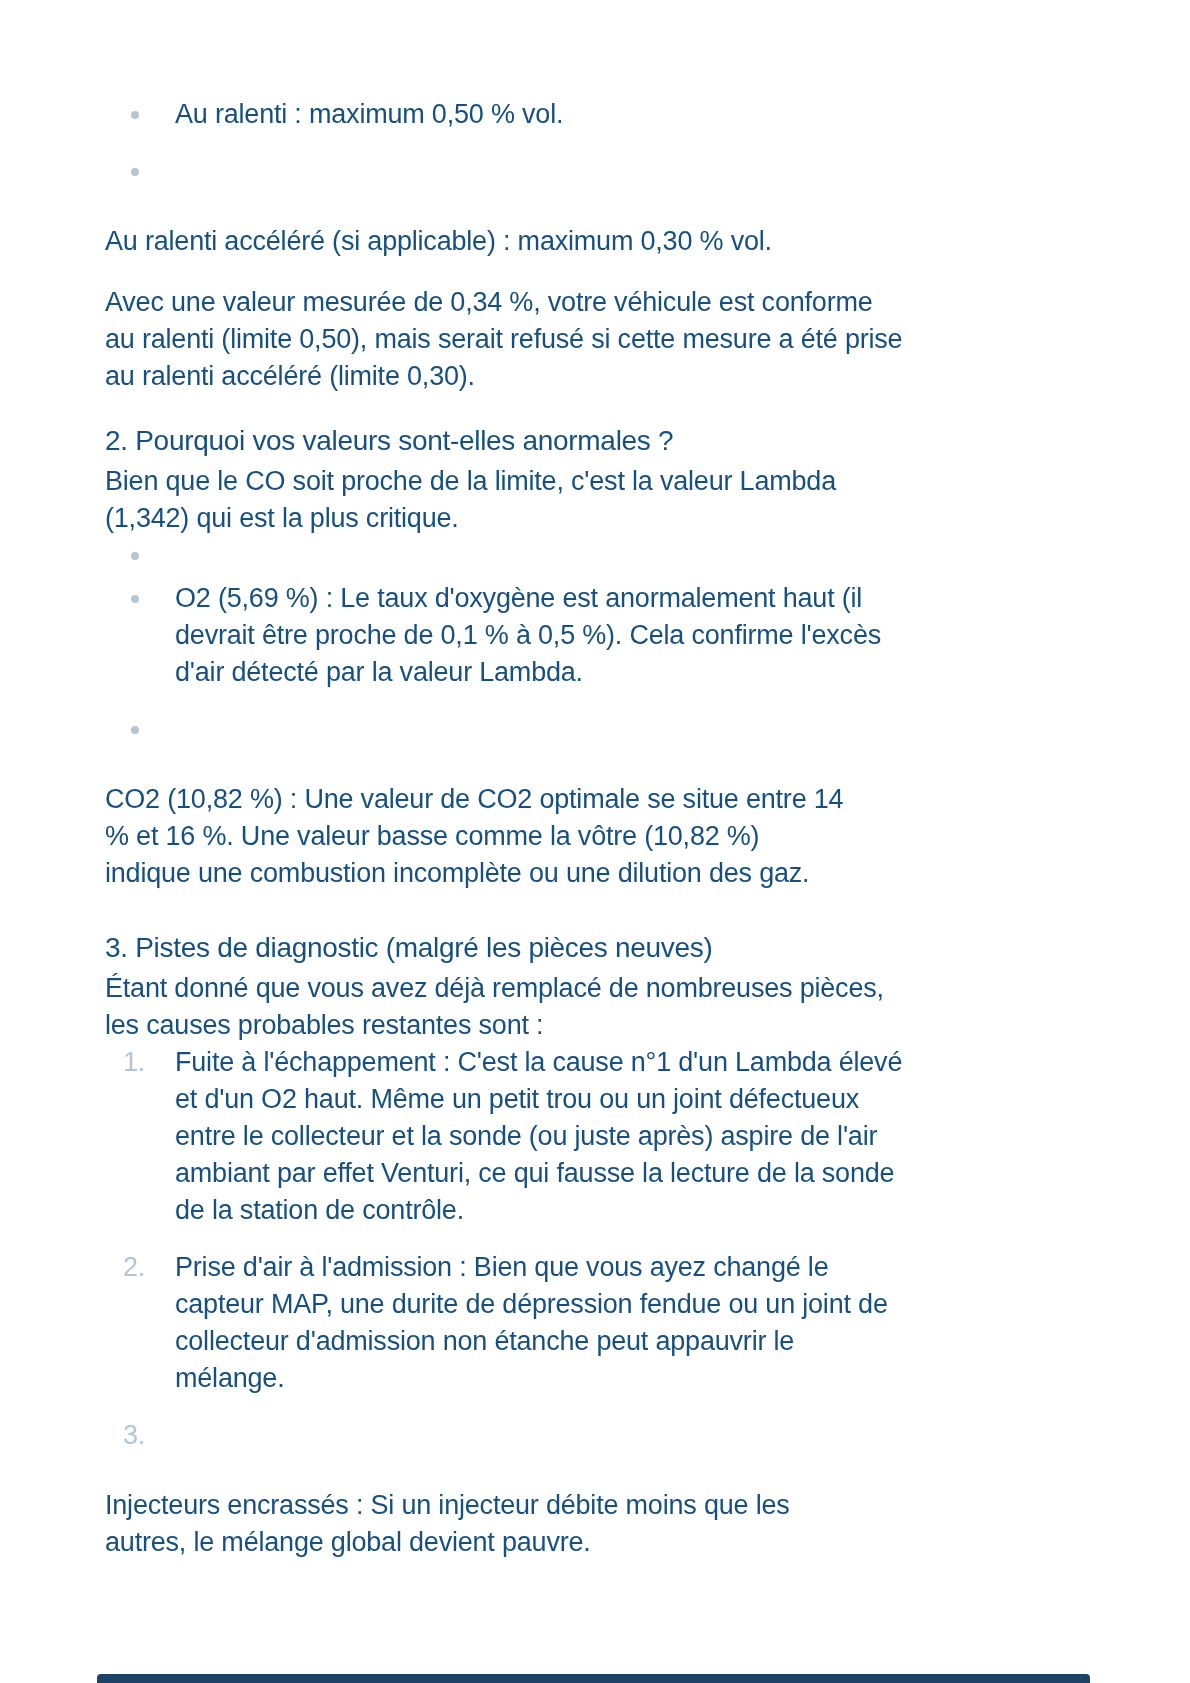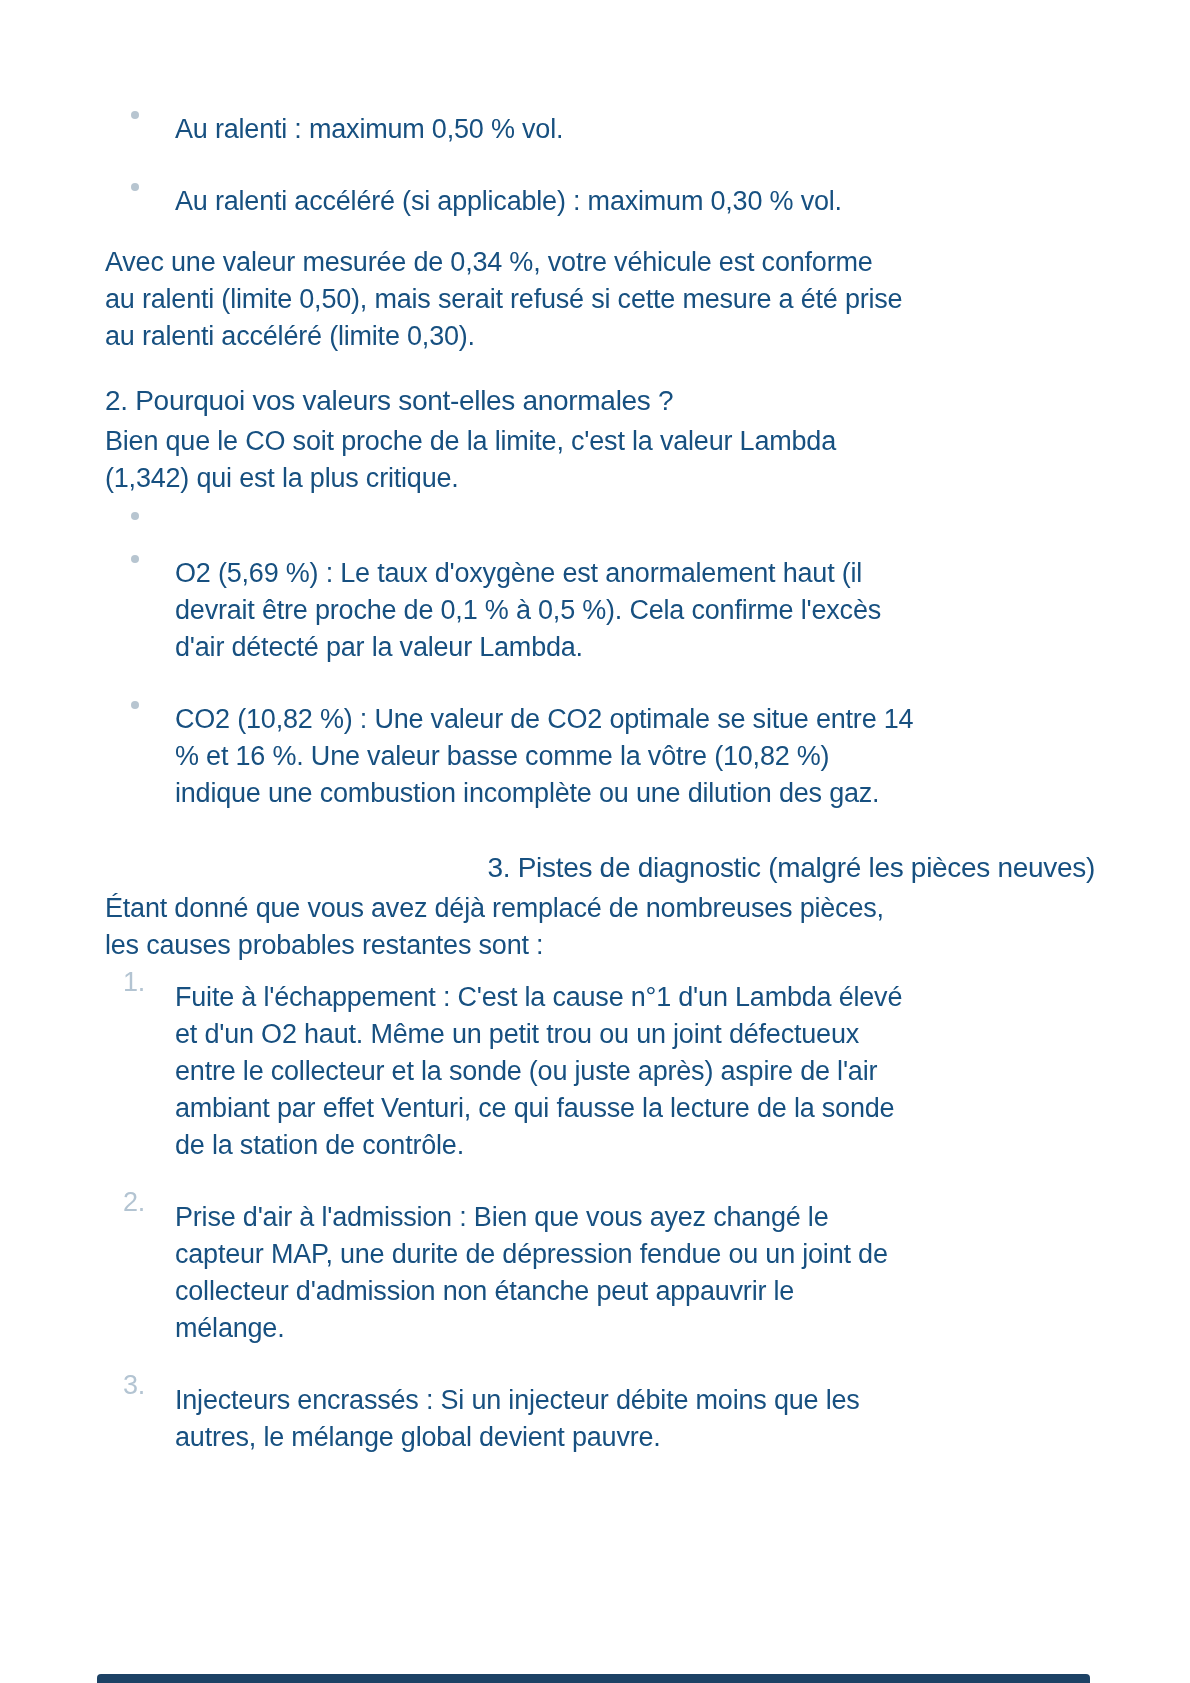--- a/index.html
+++ b/index.html
@@ -31,37 +31,37 @@
   h2.section-heading {
     font-size: 28px;
     line-height: 44px;
     font-weight: 500;
     letter-spacing: -0.3px;
     color: #175080;
     margin: 16px 0 0 0;
   }
   h2.section-heading.gap-large {
     margin-top: 34px;
-    text-align: right;
   }
   .intro {
     white-space: pre-line;
     margin: 0 0 0 0;
   }
   ul.bullet-list, ol.num-list {
     list-style: none;
     margin: 0 0 24px 0;
     padding: 0;
   }
   ul.bullet-list li, ol.num-list li {
     display: flex;
     margin: 0 0 20px 0;
   }
   ul.bullet-list li:last-child, ol.num-list li:last-child {
     margin-bottom: 0;
+    flex-direction: column;
   }
   .marker-cell {
     flex: 0 0 70px;
     width: 70px;
   }
   .dot {
     display: block;
     width: 8px;
     height: 8px;
     border-radius: 50%;
@@ -70,21 +70,20 @@
   }
   .num {
     display: block;
     color: #b3c4d2;
     padding-left: 18px;
   }
   .li-text {
     white-space: pre-line;
     flex: 1;
     max-width: 880px;
-    margin-top: 15px;
   }
   .table-header-strip {
     position: absolute;
     left: 97px;
     bottom: 0;
     width: 993px;
     height: 9px;
     background: #1d4265;
     border-radius: 4px 4px 0 0;
   }

